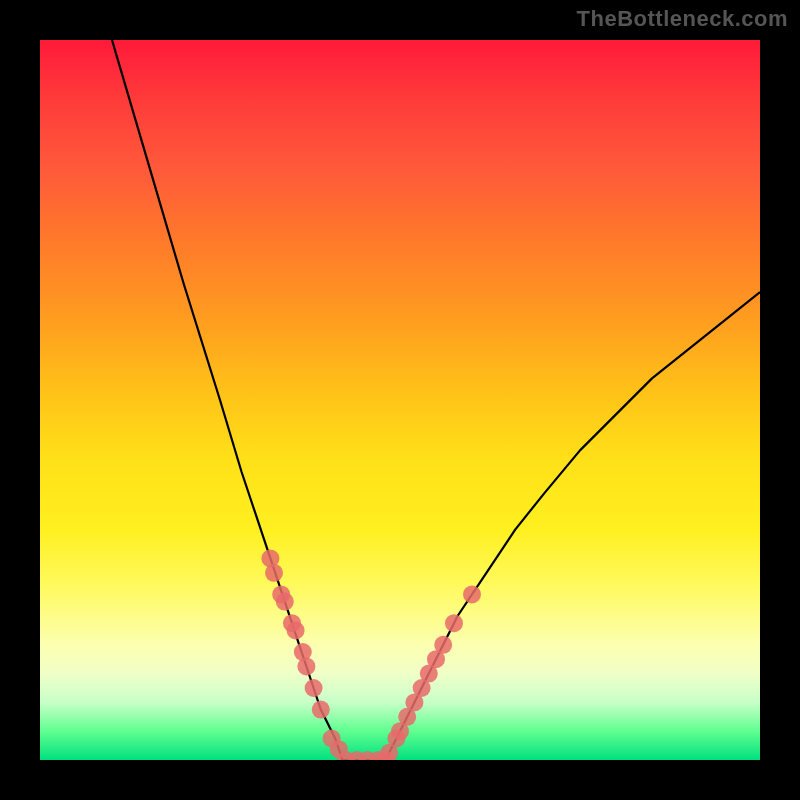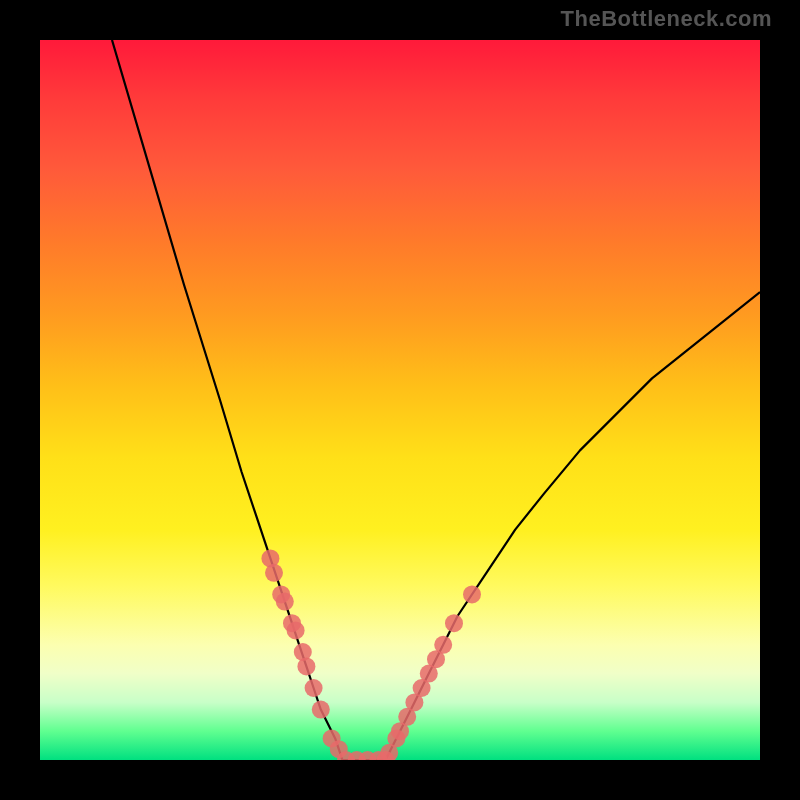--- a/index.html
+++ b/index.html
@@ -7,21 +7,21 @@
     padding: 0;
     width: 800px;
     height: 800px;
     background: #000;
     position: relative;
     overflow: hidden;
   }
   .watermark {
     position: absolute;
     top: 6px;
-    right: 28px;
+    right: 12px;
     font-family: Arial, sans-serif;
     font-size: 22px;
     font-weight: bold;
     color: #555;
     z-index: 10;
     letter-spacing: 0.5px;
   }
   .plot-area {
     position: absolute;
     left: 40px;

